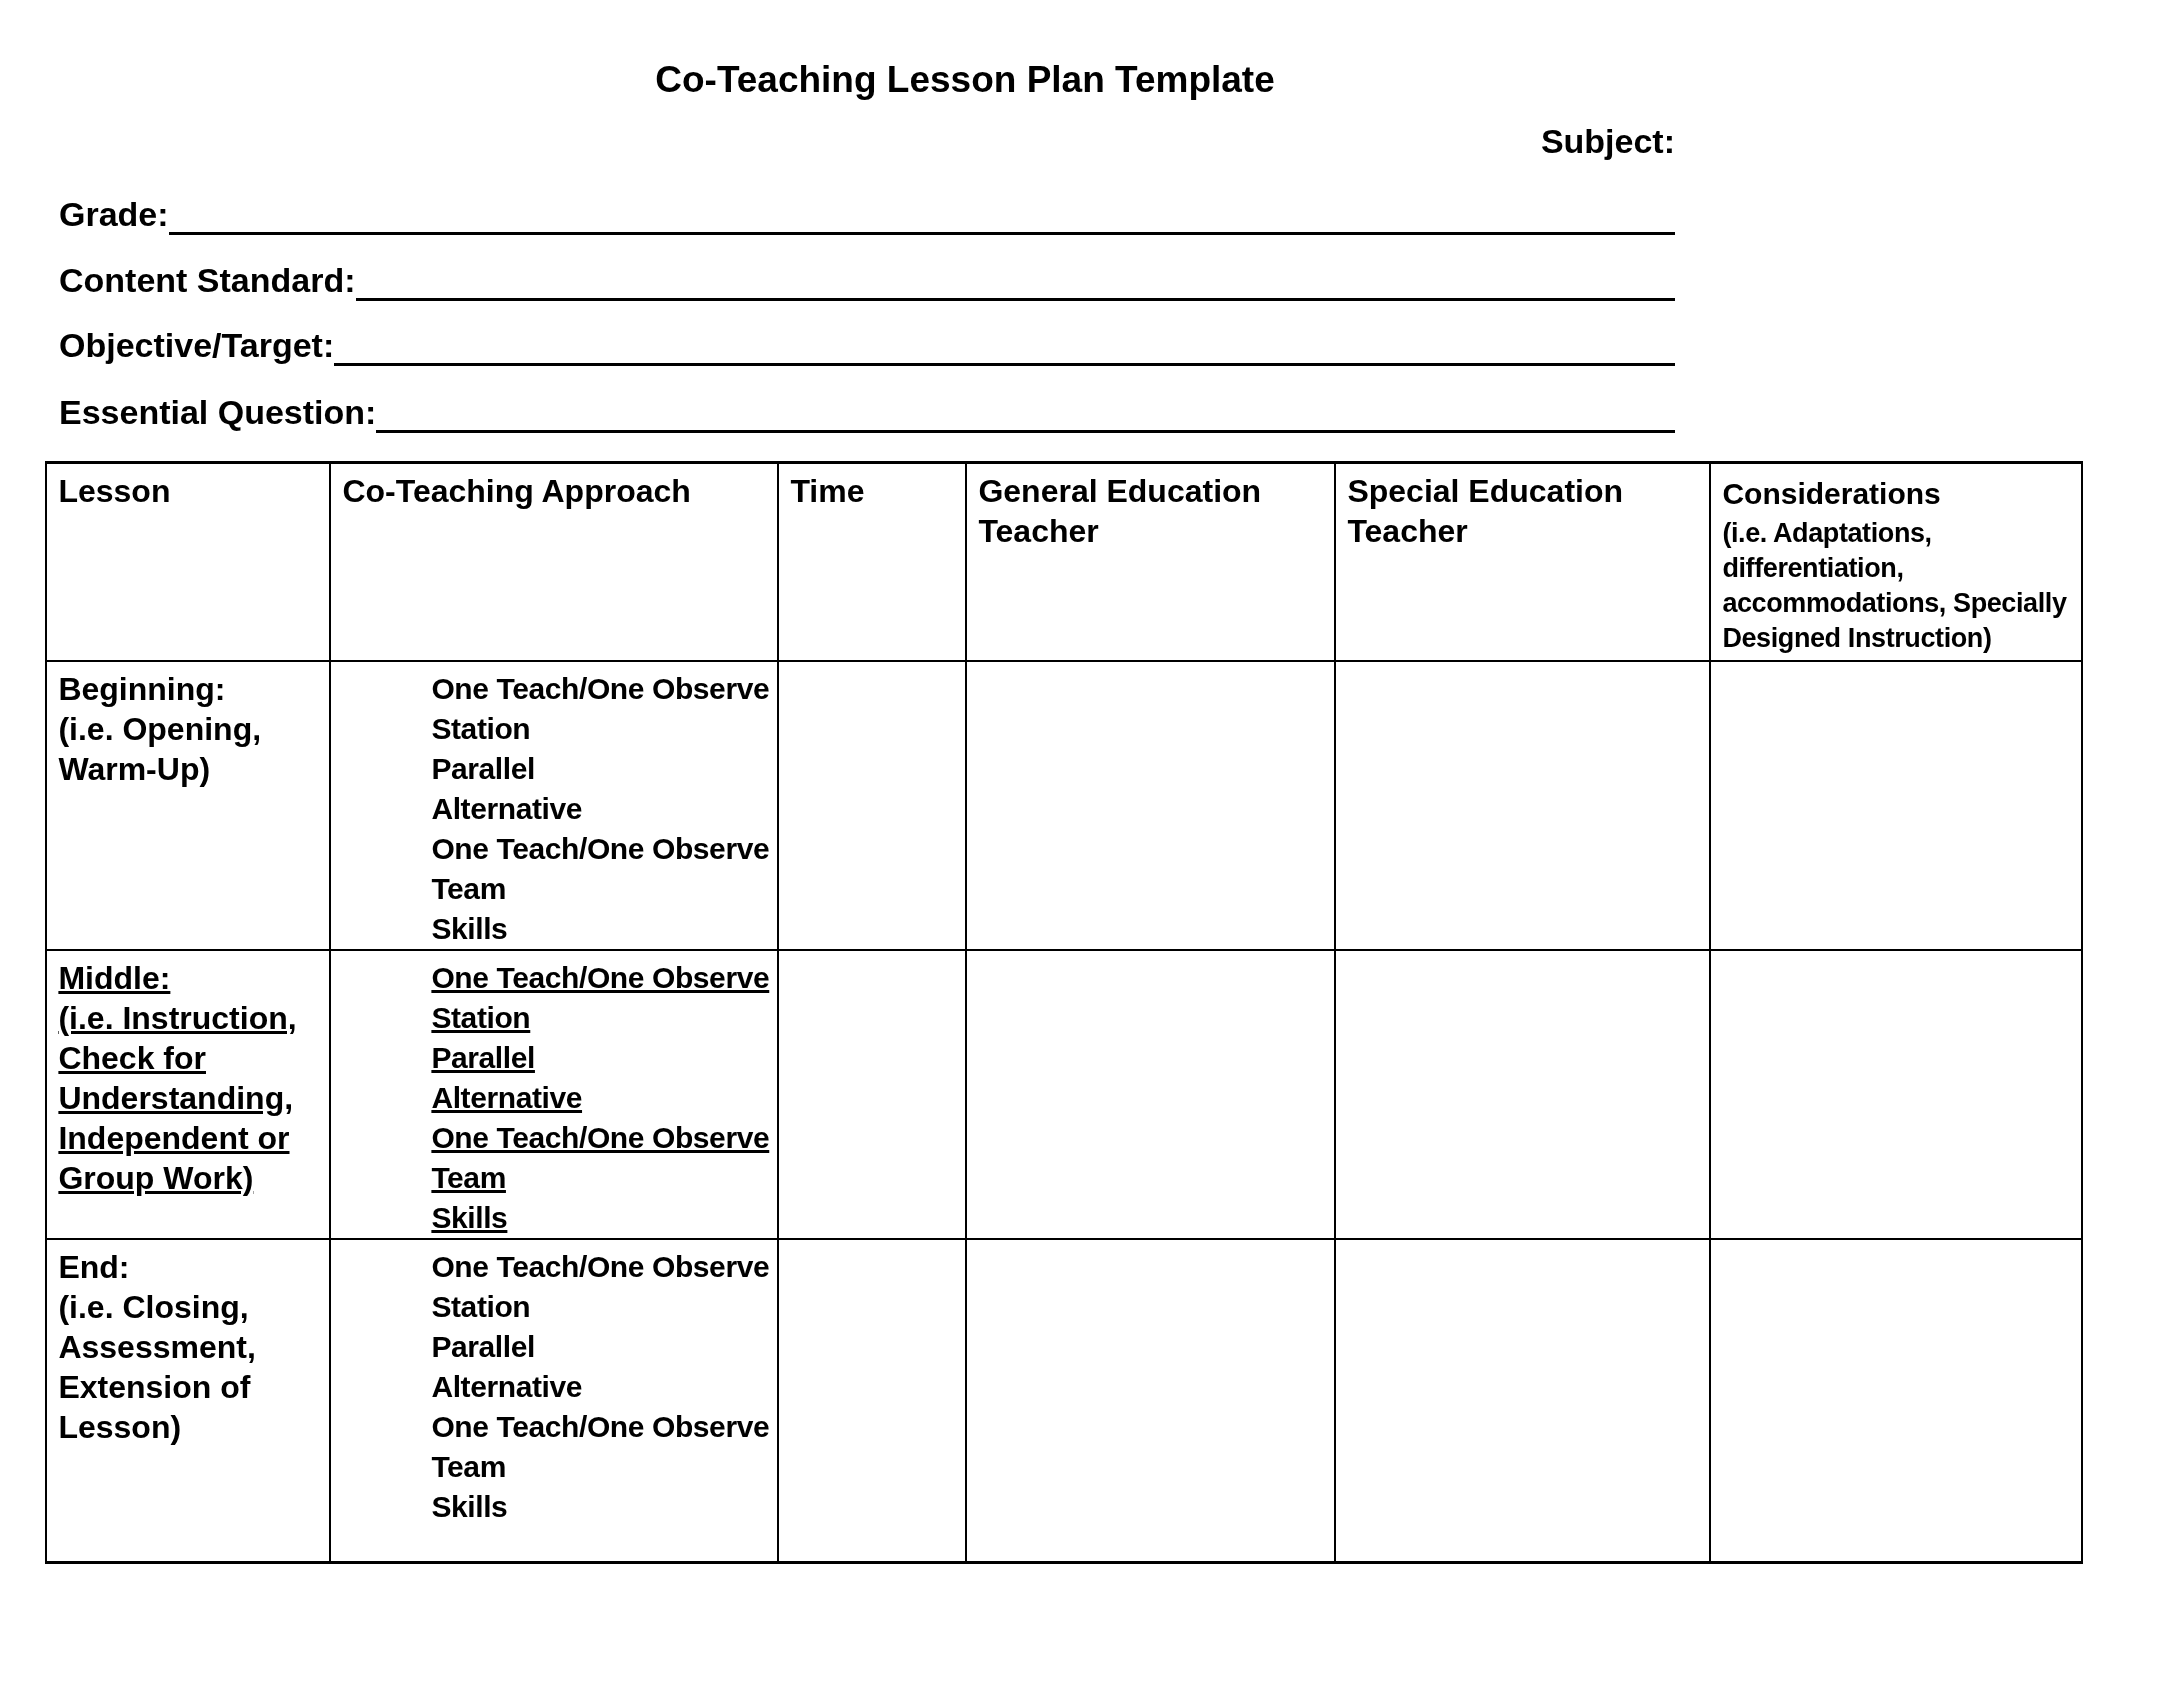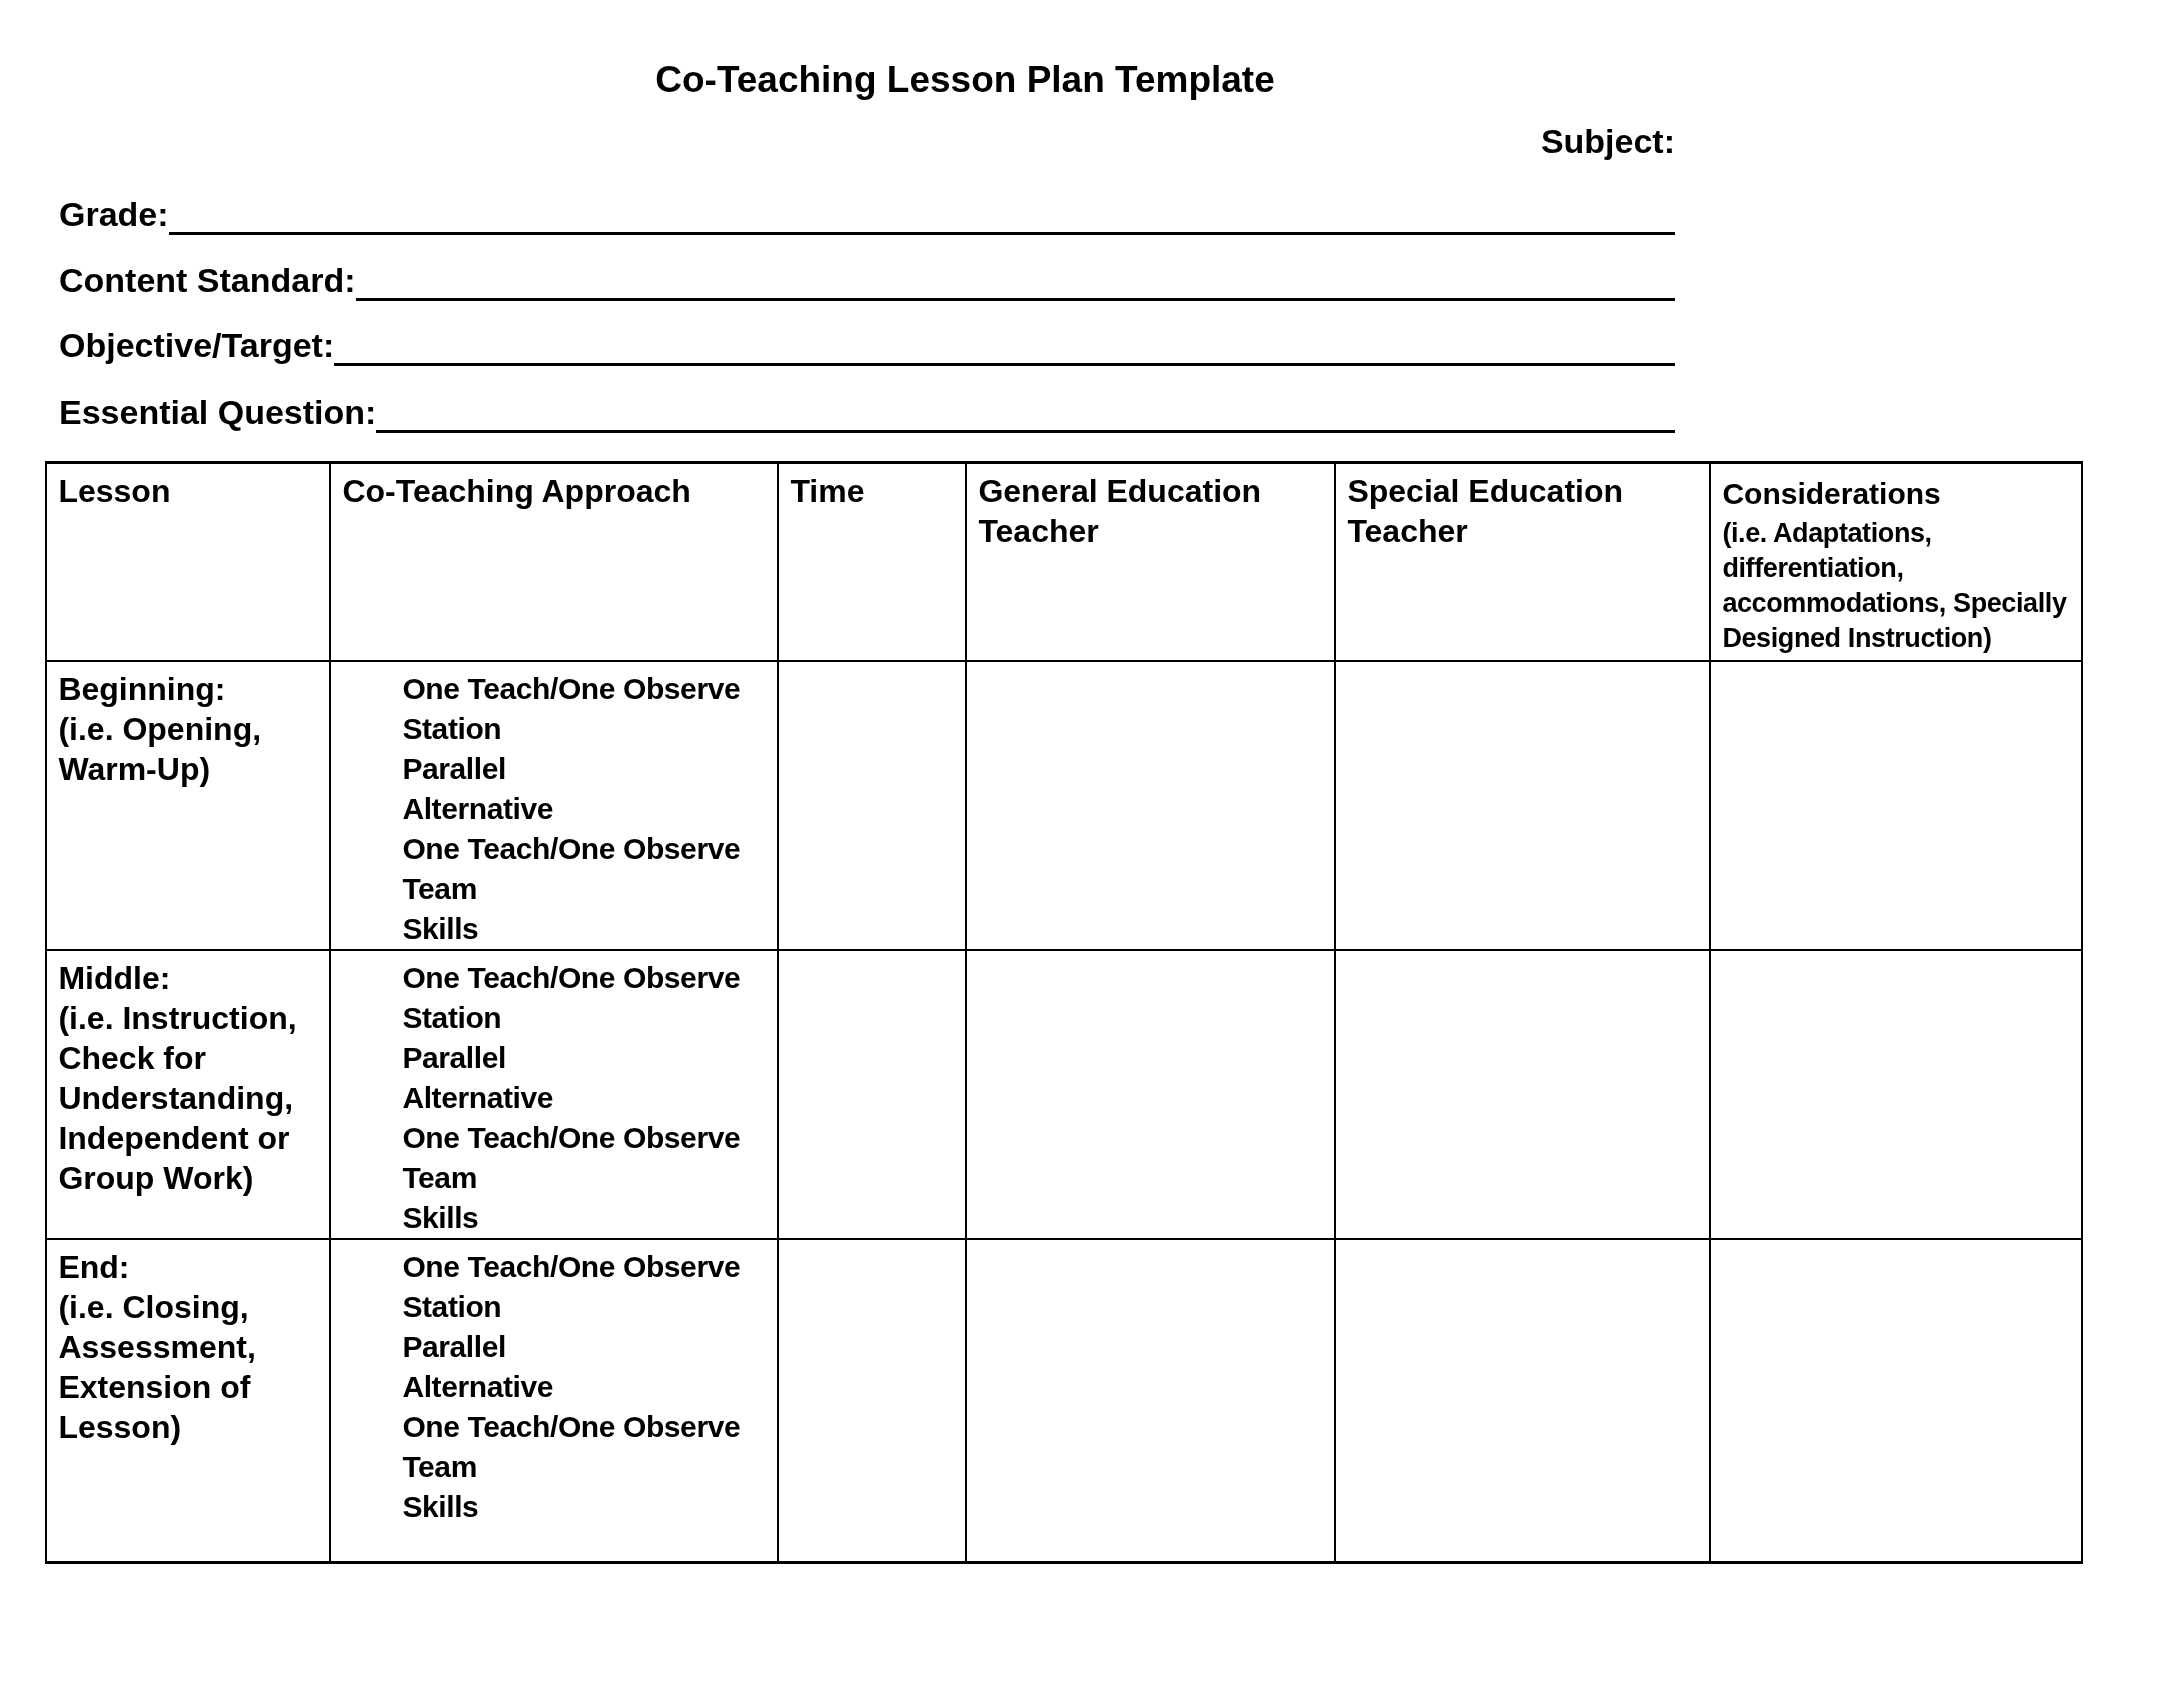--- a/index.html
+++ b/index.html
@@ -79,21 +79,21 @@
     font-size: 30px;
     line-height: 45px;
   }
   .considerations-note {
     font-size: 27px;
     line-height: 35px;
     letter-spacing: -0.4px;
     white-space: pre-line;
   }
   .approach-list {
-    margin-left: 60px;
+    margin-left: 89px;
   }
   .approach-option {
     font-size: 30px;
     line-height: 40px;
     letter-spacing: -0.4px;
     white-space: nowrap;
   }
 </style>
 </head>
 <body>
@@ -163,21 +163,21 @@
               <div class="approach-option">One Teach/One Observe</div>
               <div class="approach-option">Team</div>
               <div class="approach-option">Skills</div>
             </div>
         </td>
         <td></td>
         <td></td>
         <td></td>
         <td></td>
       </tr>
-      <tr style="height:261px;">
+      <tr style="height:261px;text-decoration:underline;">
         <td>
           <div>Middle:</div>
           <div>(i.e. Instruction, Check for Understanding, Independent or Group Work)</div>
         </td>
         <td>
           <div class="approach-list">
               <div class="approach-option">One Teach/One Observe</div>
               <div class="approach-option">Station</div>
               <div class="approach-option">Parallel</div>
               <div class="approach-option">Alternative</div>

